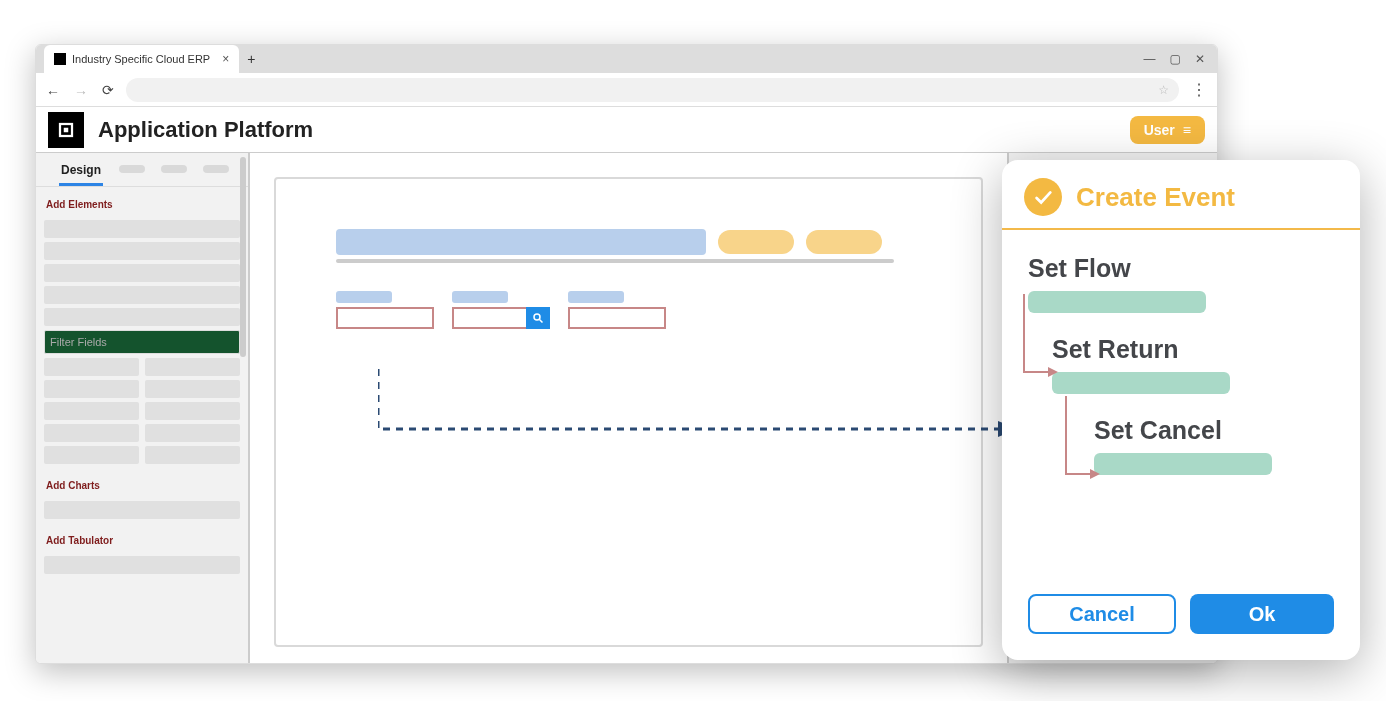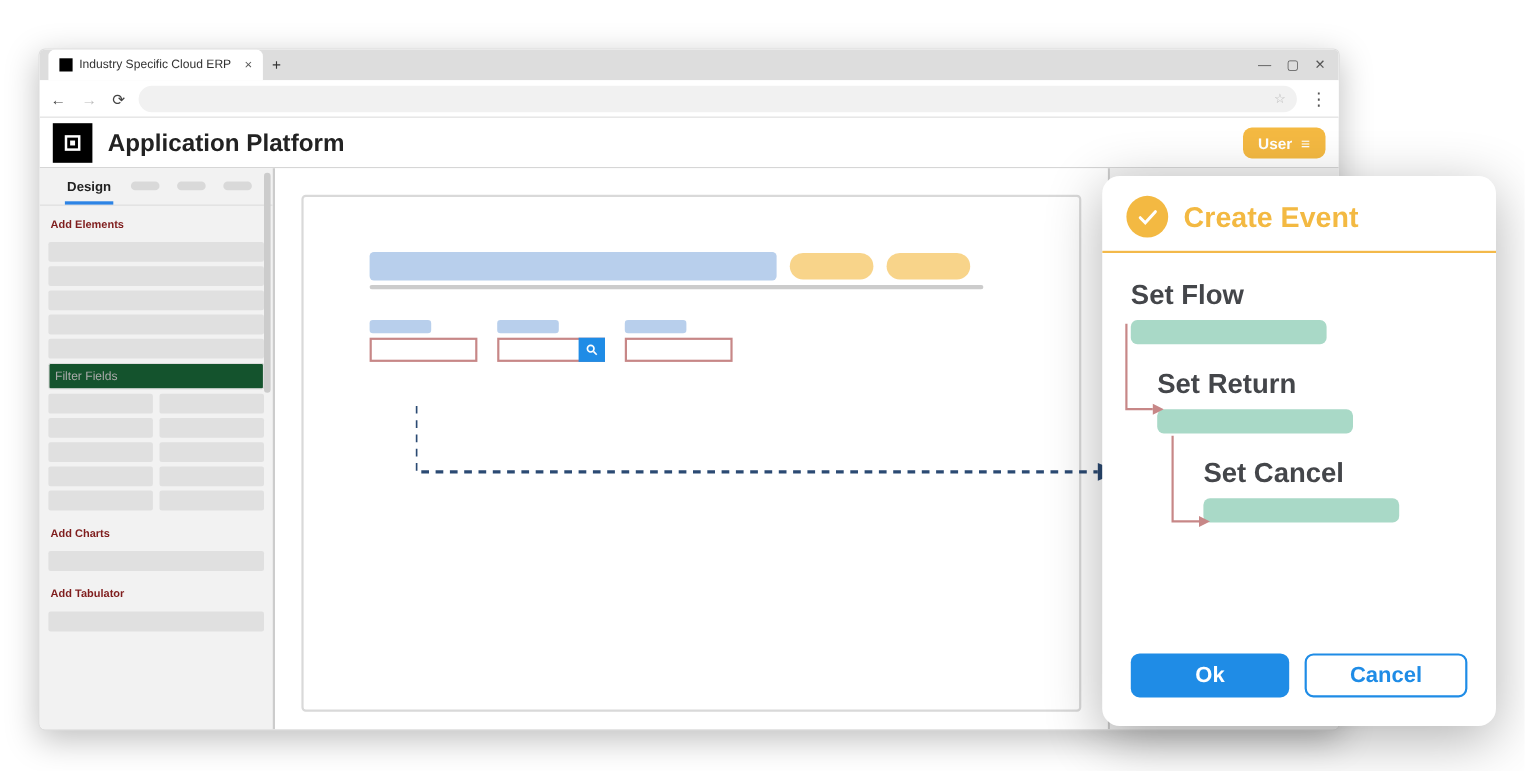--- a/index.html
+++ b/index.html
@@ -396,20 +396,20 @@
         <polygon points="30,73 40,78 30,83" fill="#c78787"></polygon>
       </svg>
 
       <div class="sub-sub">
         <div class="flow-label">Set Cancel</div>
         <div class="flow-box"></div>
       </div>
     </div>
   </div>
   <div class="modal-footer">
+    <div class="btn btn-outline">
+      <span>Cancel</span>
+    </div>
     <div class="btn btn-primary">
       <span>Ok</span>
     </div>
-    <div class="btn btn-outline">
-      <span>Cancel</span>
-    </div>
   </div>
 </div>
 
 </body></html>

